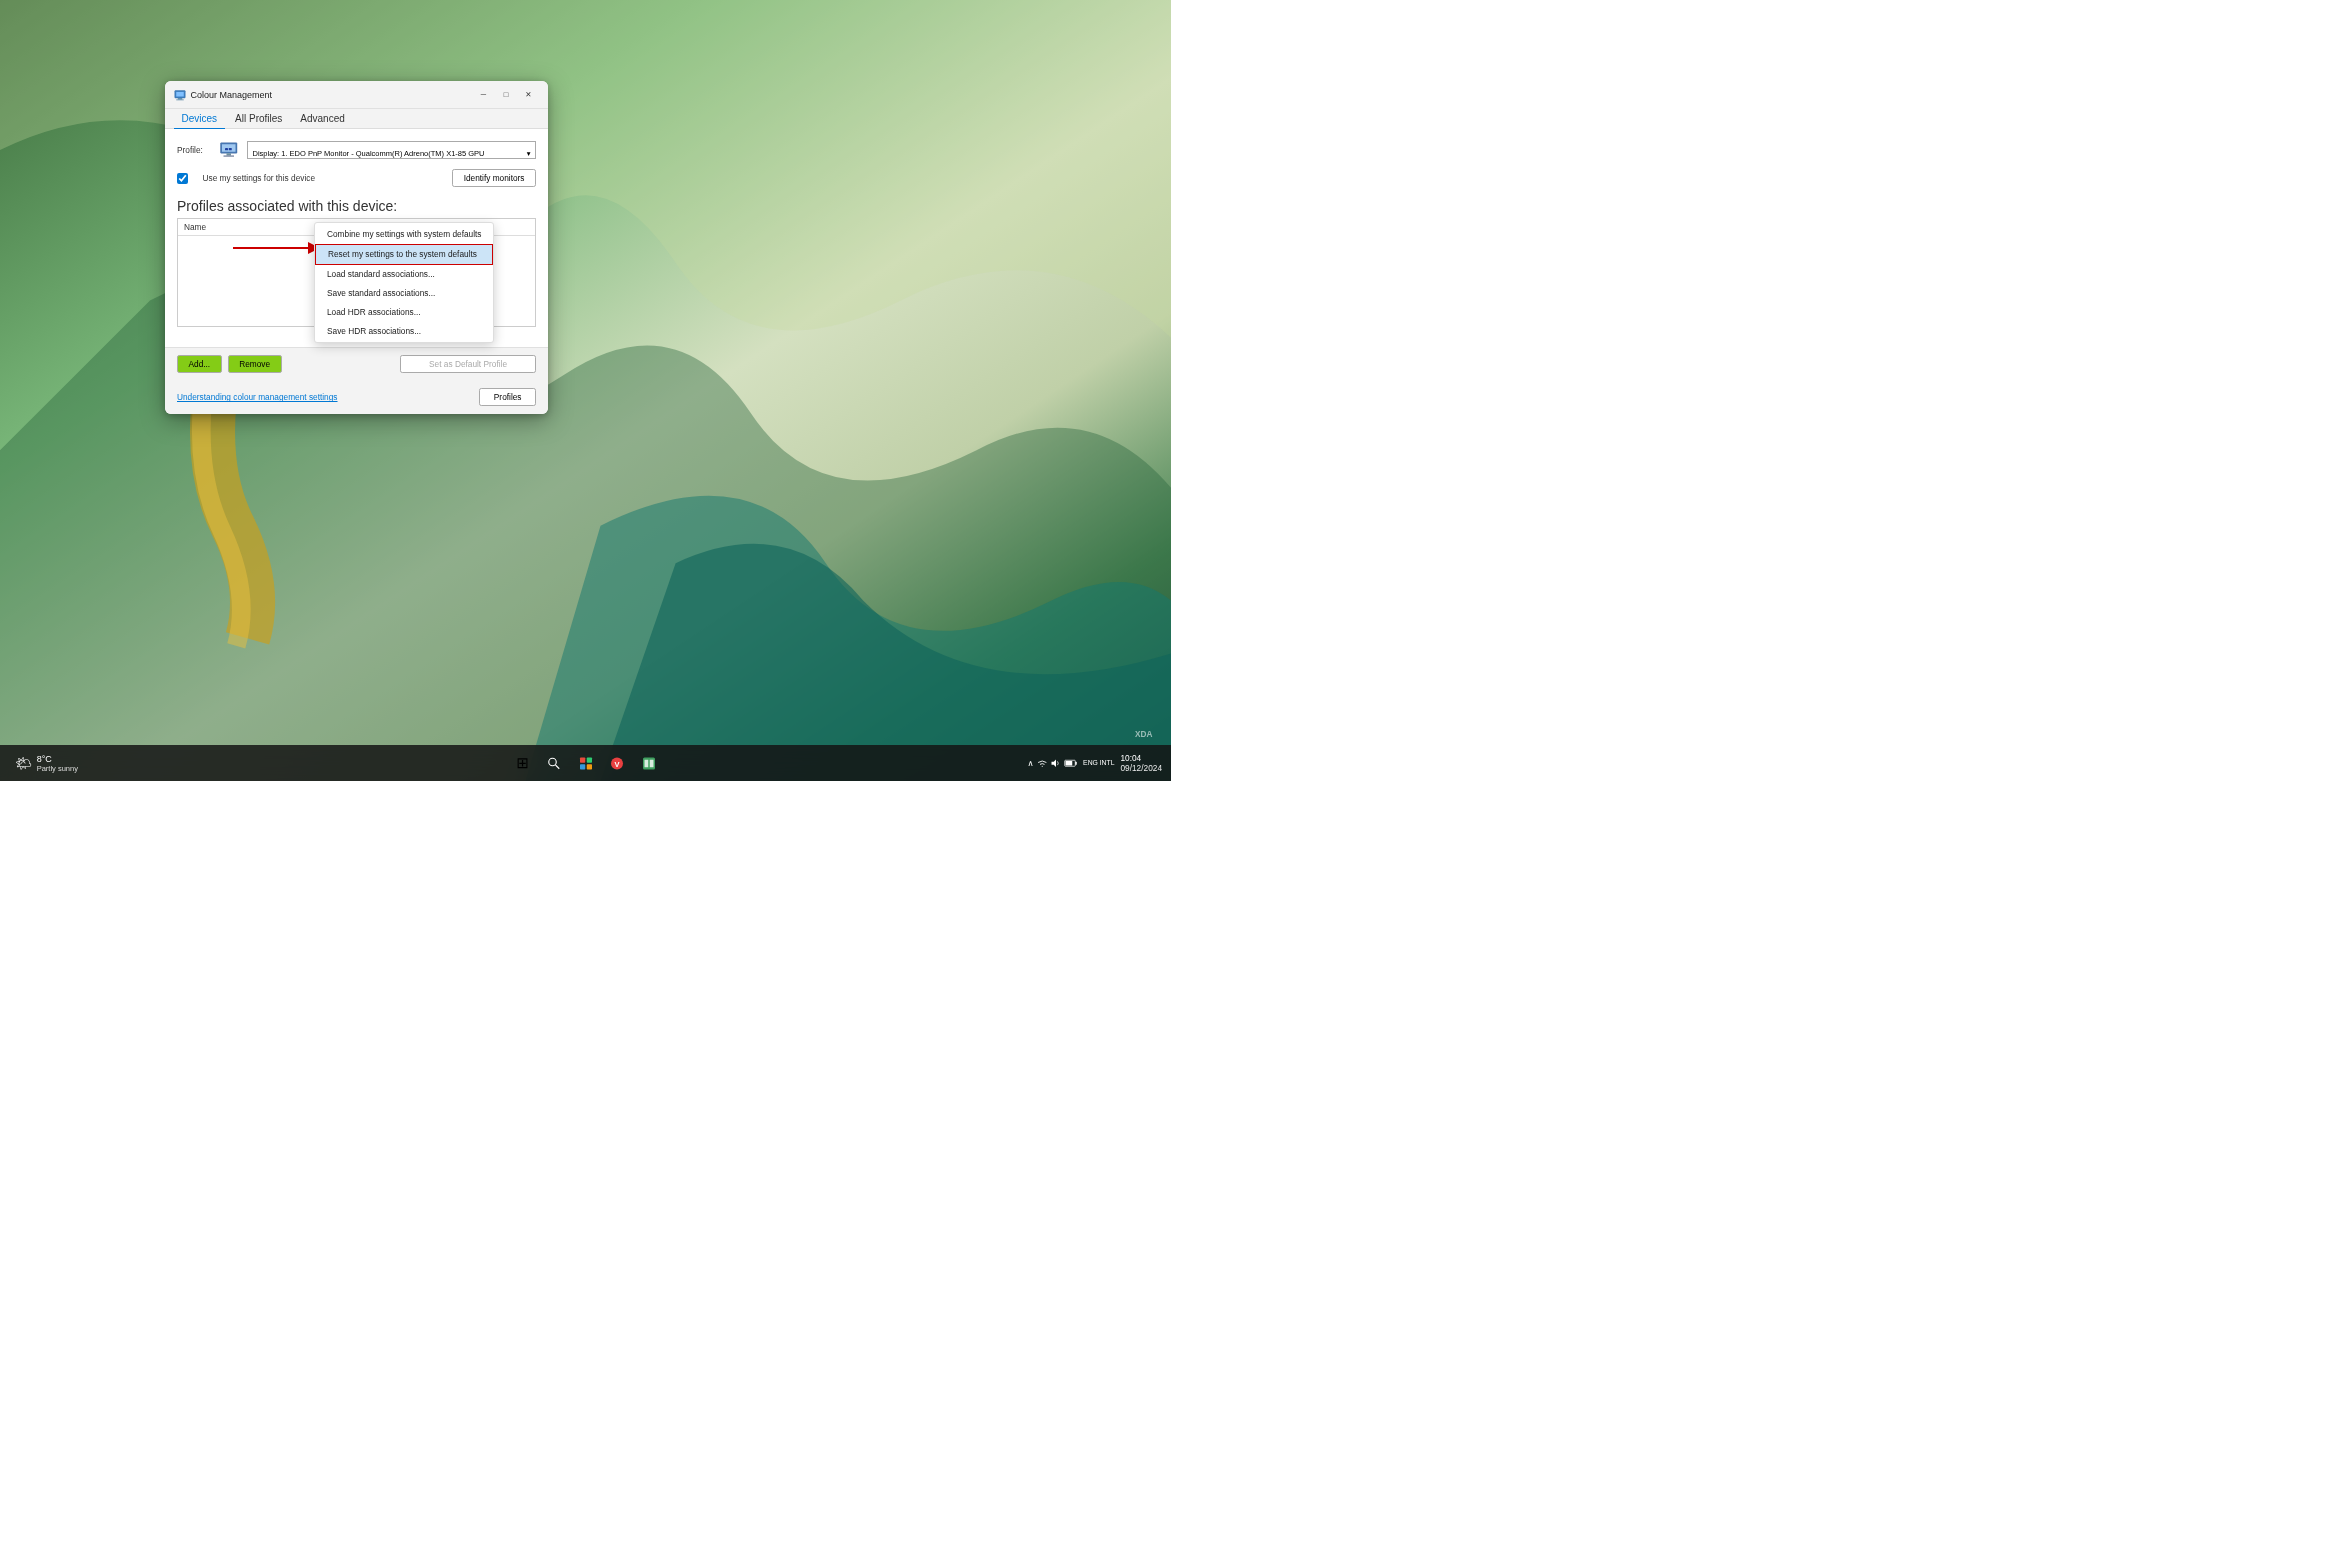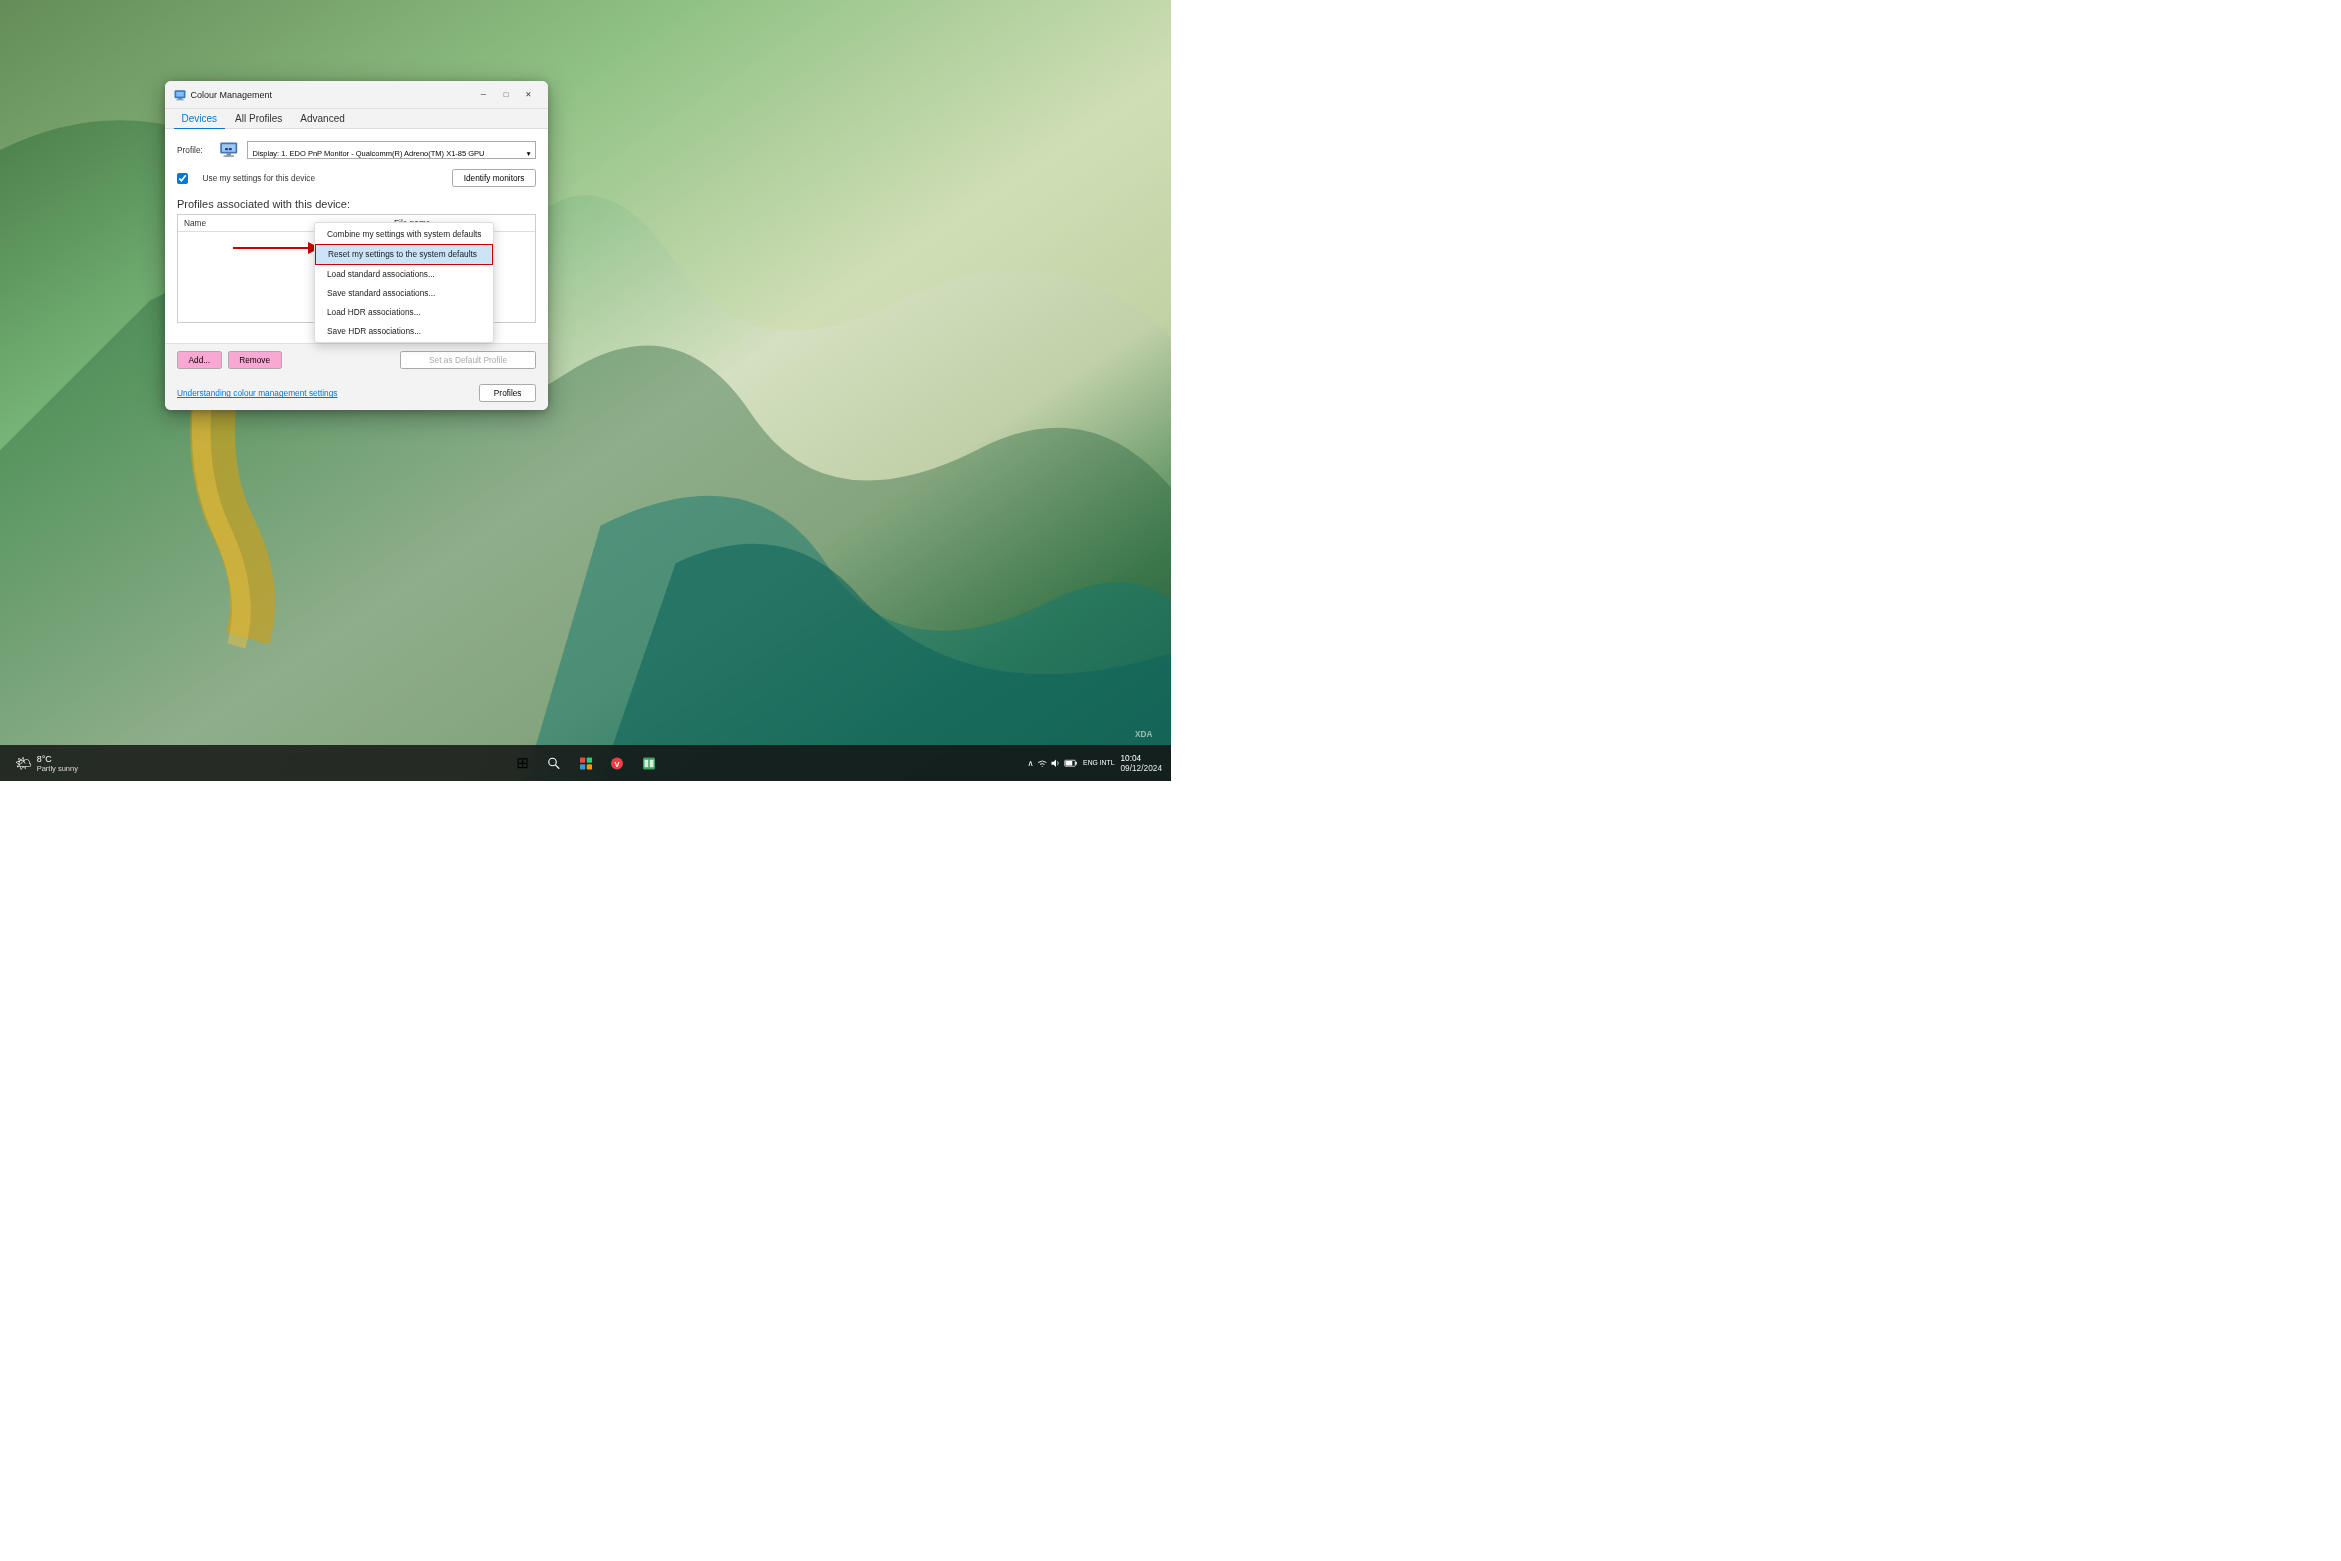--- a/index.html
+++ b/index.html
@@ -289,21 +289,21 @@
       margin-left: auto;
       padding: 3px 10.5px;
       border: 0.8px solid #aaa;
       background: white;
       border-radius: 2.3px;
       font-size: 8.3px;
       cursor: pointer;
     }
 
     .profiles-section-label {
-      font-size: 11px;
+      font-size: 14px;
       color: #333;
       margin-bottom: 4.5px;
     }
 
     .profiles-table {
       width: 100%;
       border: 0.8px solid #ccc;
       background: white;
       margin-bottom: 7.5px;
     }
@@ -337,21 +337,21 @@
       align-items: center;
       padding: 7.5px 12px;
       background: #f3f3f3;
       border-top: 0.8px solid #e0e0e0;
       gap: 6px;
     }
 
     .footer-btn {
       padding: 3px 10.5px;
       border: 0.8px solid #aaa;
-      background: #f9a8d4;
+      background: #84cc16;
       border-radius: 2.3px;
       font-size: 8.3px;
       cursor: pointer;
       text-align: right;
     }
     .footer-btn:disabled { color: #aaa; cursor: default; }
 
     .set-default-btn {
       margin-left: auto;
       padding: 3px 28px;

